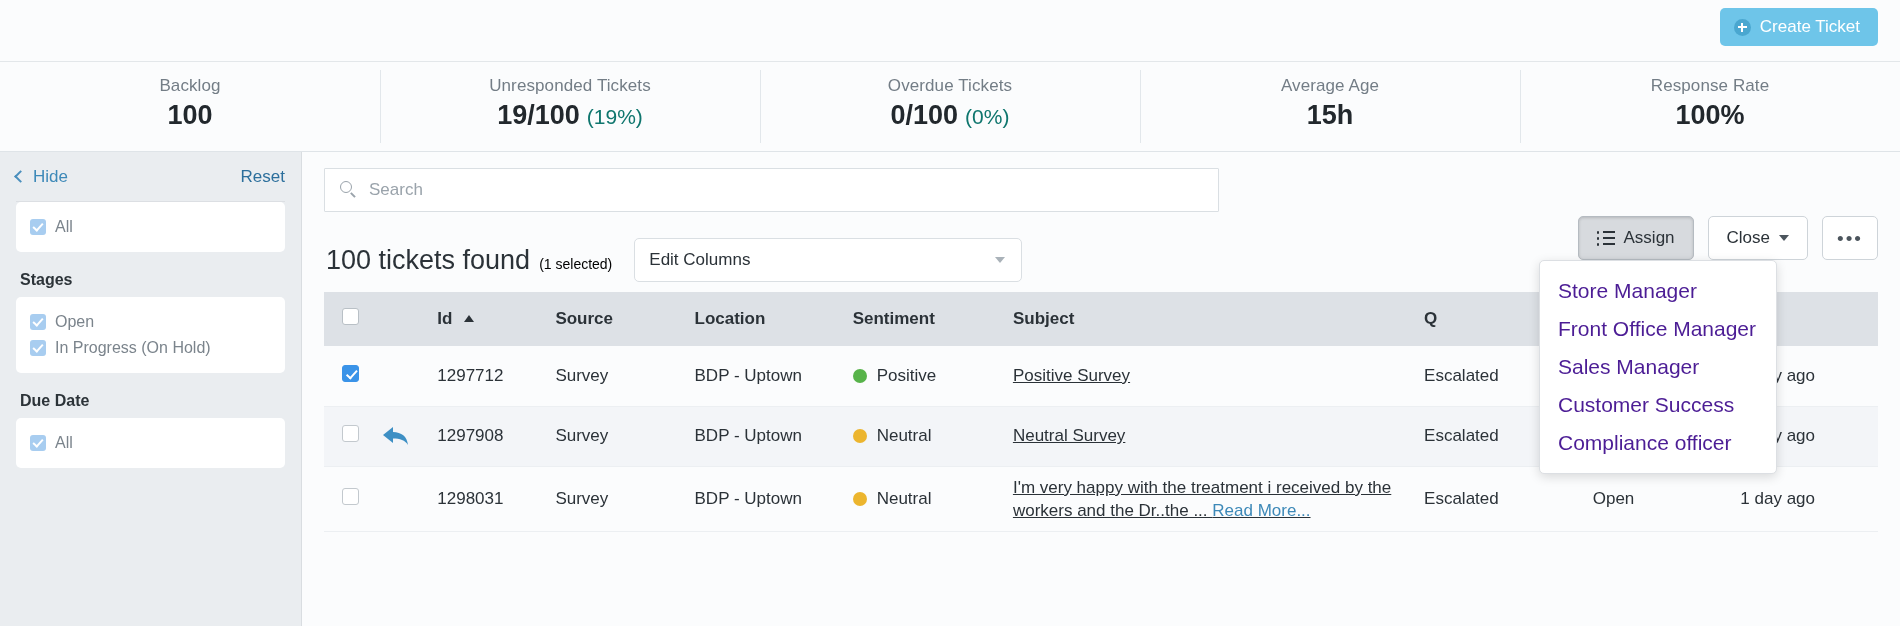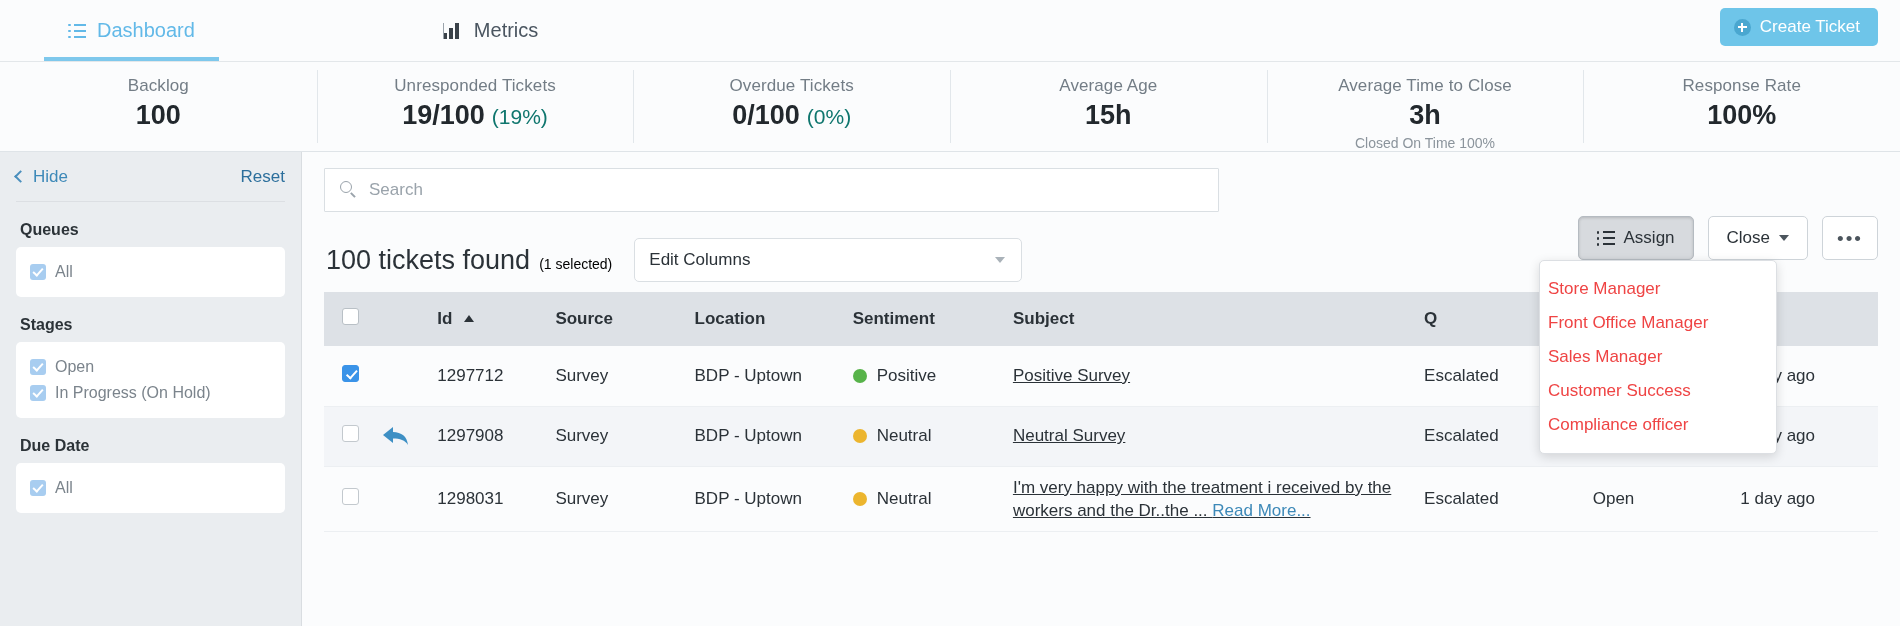--- a/index.html
+++ b/index.html
@@ -179,21 +179,21 @@
     display: inline-block;
   }
   .dots { letter-spacing: 2px; font-size: 19px; color: #4c555d; line-height: 1; }
 
   .assign-menu {
     position: absolute; right: 123px; top: 260px; width: 238px;
     background: #fff; border: 1px solid #dcdfe3; border-radius: 5px;
     box-shadow: 0 3px 11px rgba(0,0,0,.14); padding: 11px 0; z-index: 50;
   }
   .assign-item {
-    padding: 7px 8px; font-size: 17px; color: #ef4444; cursor: pointer;
+    padding: 7px 18px; font-size: 21px; color: #4c1d95; cursor: pointer;
     white-space: nowrap;
   }
 
   .results-row {
     display: flex; align-items: center; gap: 22px; height: 64px;
     padding-left: 2px;
   }
   .results-count {
     font-size: 27px; color: #2b3238; display: flex; align-items: baseline; gap: 9px;
   }
@@ -257,42 +257,20 @@
   .subj-cell { line-height: 1.38; text-decoration: underline; }
   .read-more { color: #3d89b8; cursor: pointer; }
   .reply-icon { display: block; }
 </style>
 </head>
 <body>
 
 <div class="app">
 
   <div class="topnav">
-    <div class="nav-tabs">
-      <div class="nav-tab tab-dashboard active">
-        <span class="ico-list">
-          <i></i>
-            <i></i>
-            <i></i>
-            <b></b>
-            <b></b>
-            <b></b>
-        </span>
-        <span>Dashboard</span>
-      </div>
-      <div class="nav-tab tab-metrics">
-        <span class="ico-bars">
-          <s></s>
-            <s></s>
-            <s></s>
-            <u></u>
-        </span>
-        <span>Metrics</span>
-      </div>
-    </div>
     <button class="create-btn">
       <span class="plus-circle"></span>
       <span>Create Ticket</span>
     </button>
   </div>
 
   <div class="kpis">
     <div class="kpi">
       <div class="kpi-label">Backlog</div>
       <div class="kpi-value">
@@ -313,46 +291,38 @@
         <span class="kpi-sub">(0%)</span>
       </div>
     </div>
     <div class="kpi">
       <div class="kpi-label">Average Age</div>
       <div class="kpi-value">
         <span>15h</span>
       </div>
     </div>
     <div class="kpi">
-      <div class="kpi-label">Average Time to Close</div>
-      <div class="kpi-value">
-        <span>3h</span>
-      </div>
-      <div class="kpi-foot">Closed On Time 100%</div>
-    </div>
-    <div class="kpi">
       <div class="kpi-label">Response Rate</div>
       <div class="kpi-value">
         <span>100%</span>
       </div>
     </div>
   </div>
 
   <div class="body">
 
     <div class="sidebar">
       <div class="side-top">
         <div class="hide-link">
           <span class="chev-left"></span>
           <span>Hide</span>
         </div>
         <div class="reset-link">Reset</div>
       </div>
 
-      <div class="side-section-title">Queues</div>
       <div class="side-card">
         <div class="check-row">
           <span class="cb"></span>
           <span>All</span>
         </div>
       </div>
 
       <div class="side-section-title">Stages</div>
       <div class="side-card">
         <div class="check-row">

